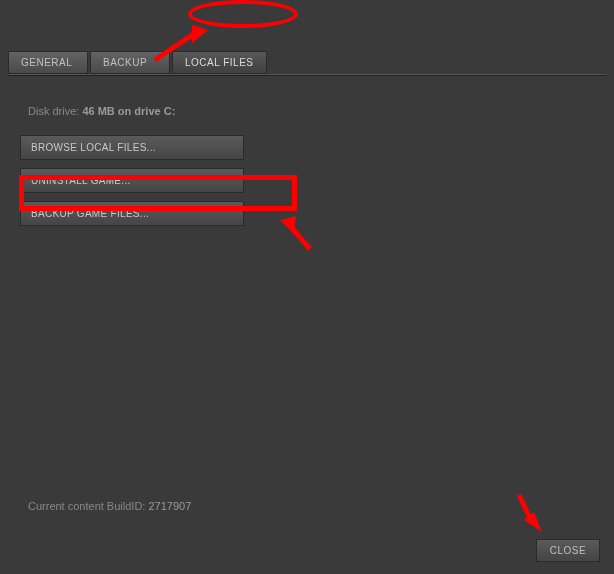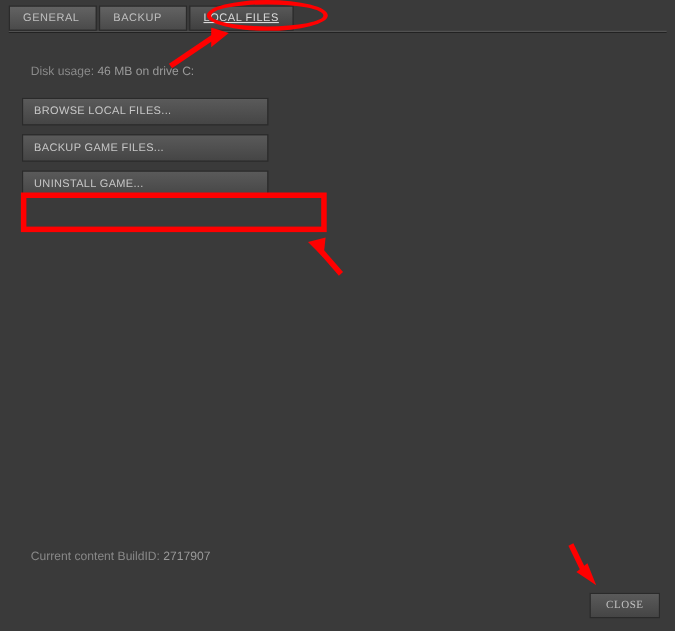--- a/index.html
+++ b/index.html
@@ -24,43 +24,44 @@
     }
     .tab {
       background: linear-gradient(to bottom, #636363, #4a4a4a);
       color: #c0c0c0;
       padding: 5px 12px;
       min-width: 80px;
       font-size: 10px;
       letter-spacing: 0.5px;
       cursor: pointer;
       border: 1px solid #2a2a2a;
+      margin-top: 46px;
     }
     .tab.active {
       background: linear-gradient(to bottom, #585858, #404040);
       color: #dcdcdc;
-      text-decoration: underline;
     }
     .divider {
       height: 1px;
       background: #555;
       margin: 0 8px;
       box-shadow: 0 1px 0 #222;
     }
     .content {
       padding: 15px 20px;
       position: relative;
     }
     .disk-usage {
       margin: 15px 0 18px 8px;
       color: #8a8a8a;
       font-size: 11px;
     }
     .disk-usage .value {
       color: #9a9a9a;
+      font-weight: bold;
     }
     .action-btn {
       display: block;
       width: 224px;
       background: linear-gradient(to bottom, #5a5a5a, #454545);
       color: #c8c8c8;
       border: 1px solid #2a2a2a;
       padding: 6px 10px;
       margin-bottom: 8px;
       text-align: left;
@@ -84,21 +85,20 @@
       bottom: 12px;
       right: 14px;
       width: 64px;
       background: linear-gradient(to bottom, #5a5a5a, #454545);
       color: #c0c0c0;
       border: 1px solid #2a2a2a;
       padding: 5px 8px;
       font-size: 10px;
       letter-spacing: 0.5px;
       cursor: pointer;
-      font-family: Liberation Serif, serif;
     }
     
     .annotation-ellipse {
       position: absolute;
       border: 4px solid #ff0000;
       border-radius: 50%;
       pointer-events: none;
     }
     .annotation-rect {
       position: absolute;
@@ -115,26 +115,26 @@
 
 <div class="tabs">
   <div class="tab">GENERAL</div>
   <div class="tab">BACKUP</div>
   <div class="tab active">LOCAL FILES</div>
 </div>
 <div class="divider"></div>
 
 <div class="content">
   <div class="disk-usage">
-    <span>Disk usage: </span><span class="value">46 MB on drive C:</span>
+    <span>Disk drive: </span><span class="value">46 MB on drive C:</span>
   </div>
 
   <button class="action-btn">BROWSE LOCAL FILES...</button>
+  <button class="action-btn">UNINSTALL GAME...</button>
   <button class="action-btn">BACKUP GAME FILES...</button>
-  <button class="action-btn">UNINSTALL GAME...</button>
 </div>
 
 <div class="build-id">
   <span>Current content BuildID: </span><span class="value">2717907</span>
 </div>
 
 <button class="close-btn">CLOSE</button>
 
 <div class="annotation-ellipse" style="left:188px; top:0px; width:110px; height:28px;"></div>
 

